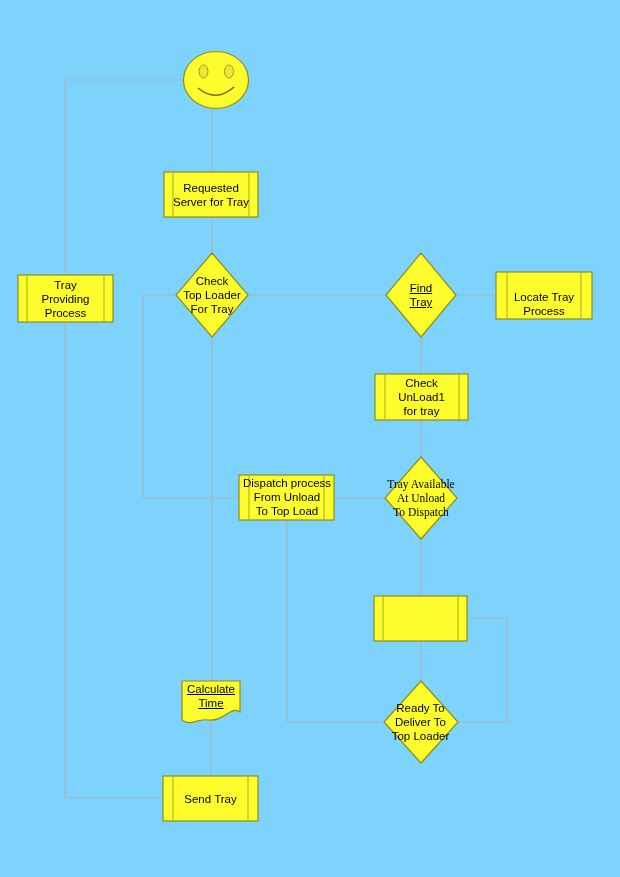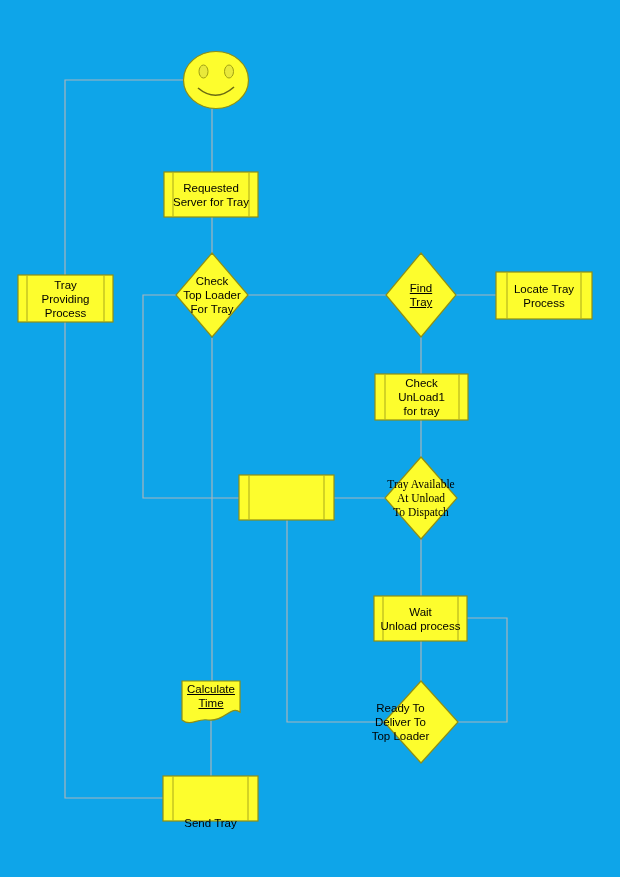--- a/index.html
+++ b/index.html
@@ -1,19 +1,19 @@
 <!DOCTYPE html>
 <html><head>
 <meta charset="utf-8">
 <style>
   html,body{margin:0;padding:0;background:#ffffff;}
   #canvas{
     position:relative;
     width:620px;height:877px;
-    background:#0ea5e9;
+    background:#7dd3fc;
     font-family:"Liberation Sans", sans-serif;
     overflow:hidden;
   }
   #diagram-svg{position:absolute;left:0;top:0;}
   .lbl{
     position:absolute;
     display:flex;align-items:center;justify-content:center;
     text-align:center;
     white-space:pre-line;
     font-size:11.5px;line-height:14px;color:#000;
@@ -112,37 +112,38 @@
 Providing
 Process</div>
 
   <div class="lbl" style="left:152px;top:274px;width:120px;height:42px;">Check
 Top Loader
 For Tray</div>
 
   <div class="lbl" style="left:371px;top:281px;width:100px;height:28px;text-decoration:underline;">Find
 Tray</div>
 
-  <div class="lbl" style="left:496px;top:268px;width:96px;height:55px;">Locate Tray
+  <div class="lbl" style="left:496px;top:276px;width:96px;height:55px;">Locate Tray
 Process</div>
 
   <div class="lbl" style="left:375px;top:374px;width:93px;height:46px;">Check
 UnLoad1
 for tray</div>
 
+  <div class="lbl" style="left:227px;top:476px;width:120px;height:42px;">Dispatch process
+From Unload
+To Top Load</div>
 
   <div class="lbl" style="left:361px;top:477px;width:120px;height:42px;font-family:Liberation Serif, serif;">Tray Available
 At Unload
 To Dispatch</div>
 
-  <div class="lbl" style="left:374px;top:596px;width:93px;height:45px;">Wait
-Unload process</div>
 
   <div class="lbl" style="left:180px;top:682px;width:62px;height:28px;text-decoration:underline;">Calculate
 Time</div>
 
-  <div class="lbl" style="left:340px;top:701px;width:121px;height:42px;">Ready To
+  <div class="lbl" style="left:360px;top:701px;width:121px;height:42px;">Ready To
 Deliver To
 Top Loader</div>
 
-  <div class="lbl" style="left:163px;top:776px;width:95px;height:45px;margin-top:24px;">Send Tray</div>
+  <div class="lbl" style="left:163px;top:776px;width:95px;height:45px;">Send Tray</div>
 
 </div>
 
 </body></html>

